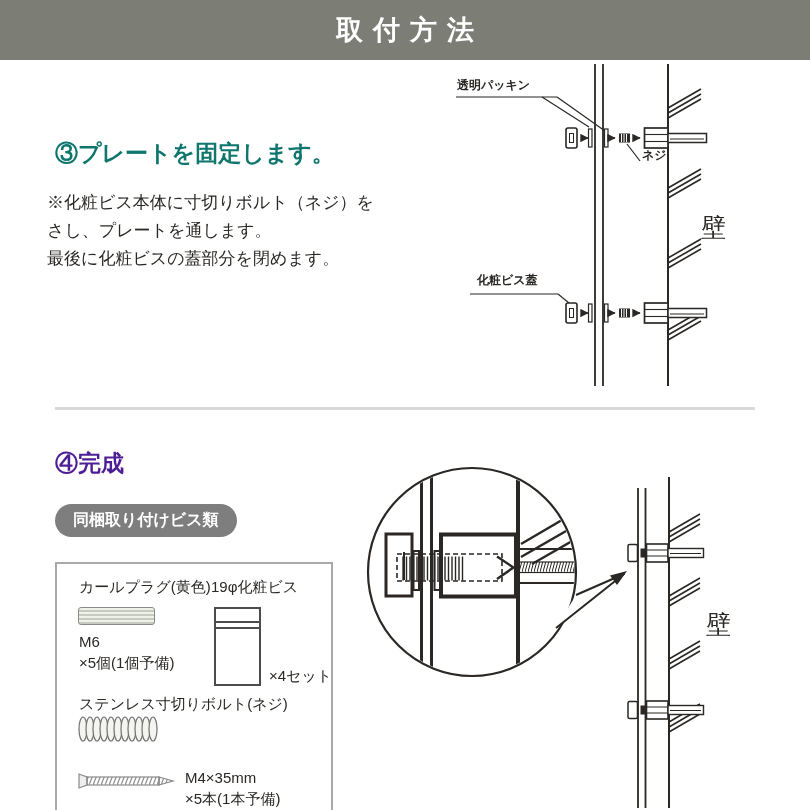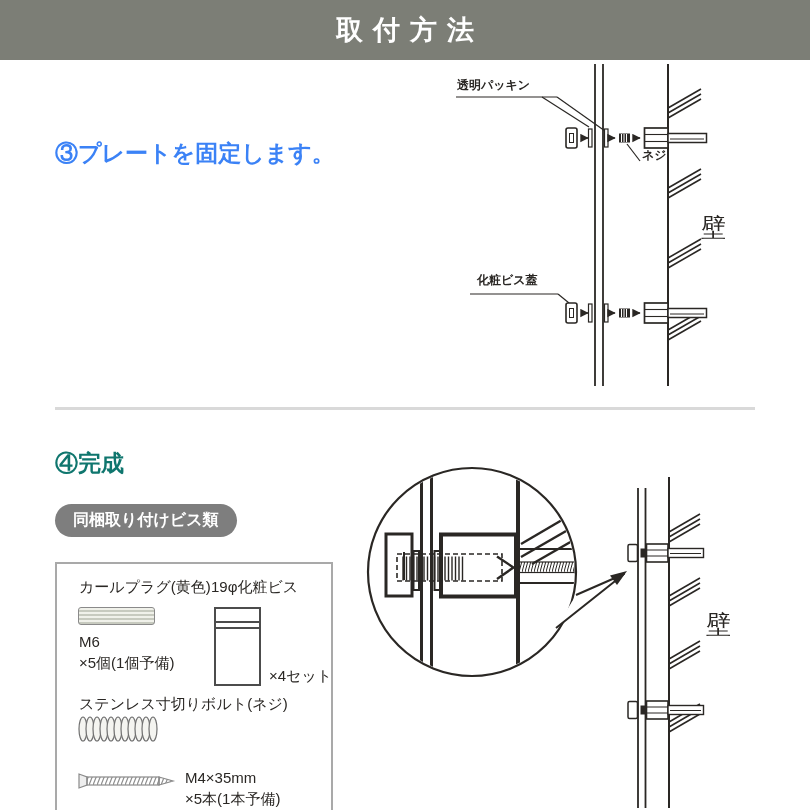--- a/index.html
+++ b/index.html
@@ -9,35 +9,35 @@
     background:#ffffff; font-family:"Liberation Sans", sans-serif; color:#2a2724;
   }
   .header {
     position:absolute; left:0; top:0; width:810px; height:60px;
     background:#7c7e76; display:flex; align-items:center; justify-content:center;
   }
   .header-title {
     color:#ffffff; font-size:27px; font-weight:600; letter-spacing:10px; padding-left:10px;
   }
   .step3-title {
-    position:absolute; left:55px; top:138px; font-size:23px; font-weight:bold; color:#3b82f6;
+    position:absolute; left:55px; top:138px; font-size:23px; font-weight:bold; color:#0f766e;
   }
   .step3-body {
     position:absolute; left:47px; top:189px; font-size:17px; line-height:28px;
     white-space:pre-line; color:#2a2724;
   }
   .diagram-label {
     position:absolute; font-size:12px; font-weight:600; color:#2a2724; white-space:nowrap;
   }
   .wall-label { position:absolute; font-size:25px; font-weight:500; color:#2a2724; }
   .divider {
     position:absolute; left:55px; top:407px; width:700px; height:3px; background:#d9d9d9;
   }
   .step4-title {
-    position:absolute; left:55px; top:448px; font-size:23px; font-weight:bold; color:#0f766e;
+    position:absolute; left:55px; top:448px; font-size:23px; font-weight:bold; color:#4c1d95;
   }
   .badge {
     position:absolute; left:55px; top:504px; height:33px; padding:8px 18px;
     background:#7e7e7e; border-radius:17px; display:flex; align-items:center;
   }
   .badge-label { color:#ffffff; font-size:16px; font-weight:600; }
   .parts-box {
     position:absolute; left:55px; top:543px; width:278px; height:250px;
     border:2px solid #a9a9a9; background:#fff;margin-top:19px;
   }
@@ -58,20 +58,23 @@
 </head>
 <body>
 
 <div class="page">
 
   <div class="header">
     <div class="header-title">取付方法</div>
   </div>
 
   <div class="step3-title">③プレートを固定します。</div>
+  <div class="step3-body">※化粧ビス本体に寸切りボルト（ネジ）を
+さし、プレートを通します。
+最後に化粧ビスの蓋部分を閉めます。</div>
 
   <svg class="abs" style="left:440px; top:56px;" width="330" height="350" viewBox="440 56 330 350">
     <defs>
       <marker id="ah" markerWidth="7" markerHeight="7" refX="5.5" refY="3" orient="auto">
         <path d="M0,0 L6,3 L0,6 Z" fill="#2a2724"></path>
       </marker>
     </defs>
     <g stroke="#2a2724" fill="none" stroke-width="2">
 
       <line x1="668" y1="64" x2="668" y2="386"></line>

